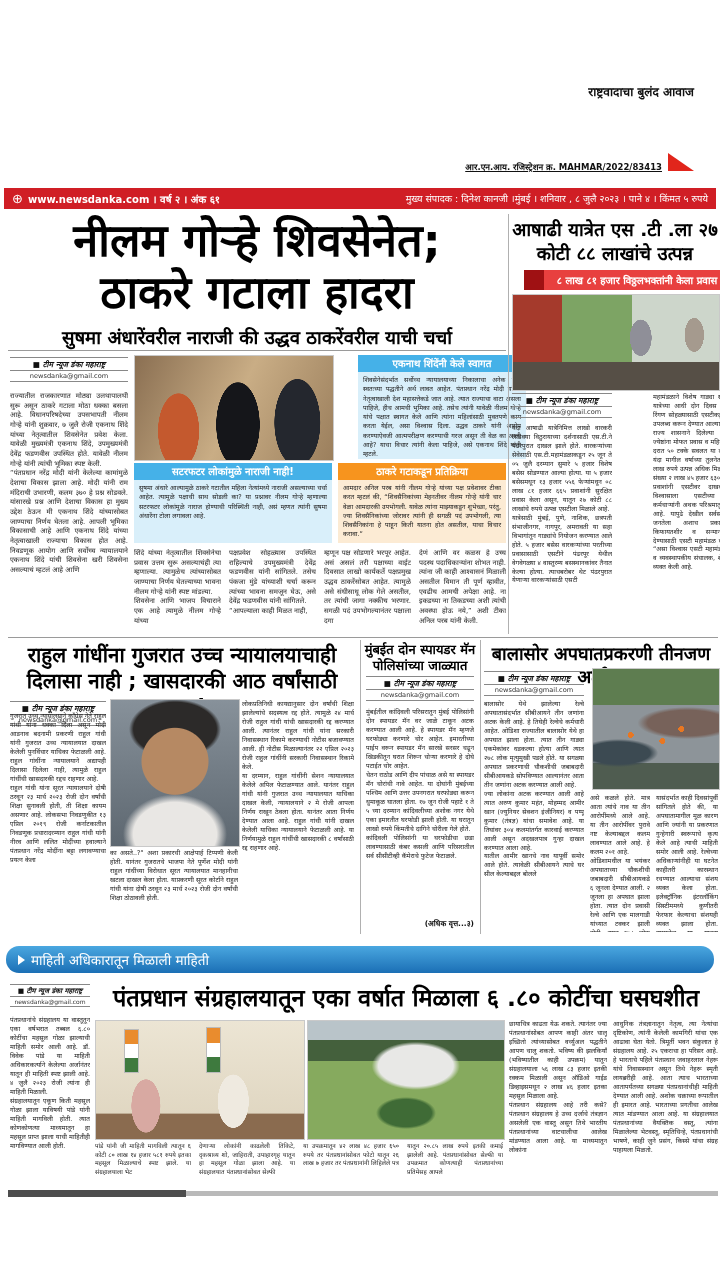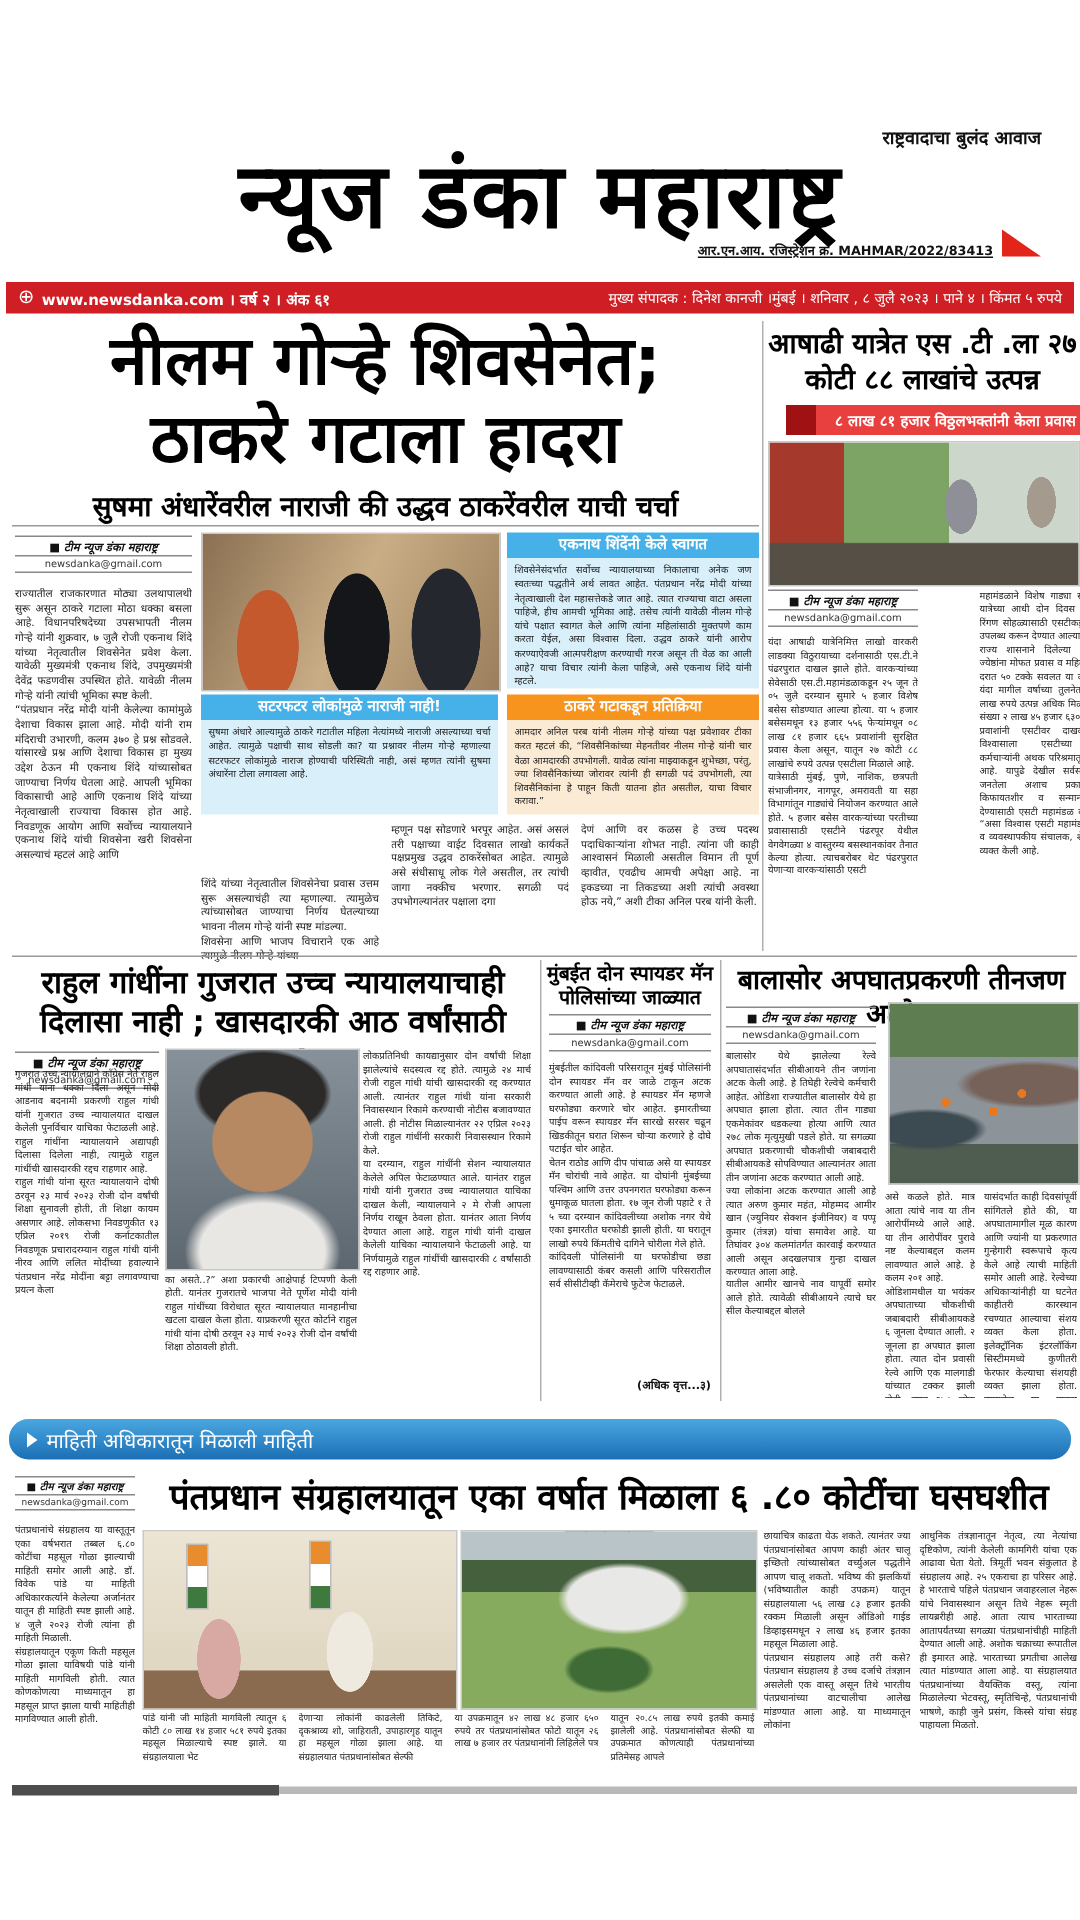--- a/index.html
+++ b/index.html
@@ -18,21 +18,20 @@
   .rule{position:absolute;border-top:1px solid #9a9a9a;}
   .vrule{position:absolute;border-left:1px solid #b0b0b0;}
   .headline{font-weight:bold;color:#000;text-align:center;}
   .more-note{font-size:7.5px;font-weight:bold;text-align:right;}
 </style>
 </head>
 <body>
 
 <div class="abs" style="left:0;top:55px;width:720px;height:130px;">
   <div class="abs bold" style="right:26px;top:28px;font-size:12px;">राष्ट्रवादाचा बुलंद आवाज</div>
-  <div class="abs headline" style="left:0;top:32px;width:720px;font-family:'DejaVu Serif','Liberation Serif',serif;font-size:60px;letter-spacing:1px;">न्यूज डंका महाराष्ट्र</div>
   <div class="abs bold" style="right:58px;top:106px;font-size:8.5px;text-decoration:underline;">आर.एन.आय. रजिस्ट्रेशन क्र. MAHMAR/2022/83413</div>
   <div class="abs" style="right:26px;top:98px;width:0;height:0;border-left:26px solid #e1251b;border-top:18px solid transparent;"></div>
 </div>
 
 <div class="abs" style="left:4px;top:188px;width:712px;height:21px;background:#d01e25;color:#fff;display:flex;align-items:center;justify-content:space-between;padding:0 8px;box-sizing:border-box;">
   <span style="display:flex;align-items:center;gap:5px;">
     <span style="font-size:13px;line-height:1;">⊕</span>
     <span style="font-size:10px;font-weight:bold;">www.newsdanka.com । वर्ष २ । अंक ६१</span>
   </span>
   <span style="font-size:9.5px;font-weight:normal;">मुख्य संपादक : दिनेश कानजी ।मुंबई । शनिवार , ८ जुलै २०२३ । पाने ४ । किंमत ५ रुपये</span>
@@ -49,38 +48,40 @@
 </div>
 <div class="abs body-txt pre" style="left:10px;top:392px;width:118px;height:240px;">राज्यातील राजकारणात मोठ्या उलथापालथी सुरू असून ठाकरे गटाला मोठा धक्का बसला आहे. विधानपरिषदेच्या उपसभापती नीलम गोऱ्हे यांनी शुक्रवार, ७ जुलै रोजी एकनाथ शिंदे यांच्या नेतृत्वातील शिवसेनेत प्रवेश केला. यावेळी मुख्यमंत्री एकनाथ शिंदे, उपमुख्यमंत्री देवेंद्र फडणवीस उपस्थित होते. यावेळी नीलम गोऱ्हे यांनी त्यांची भूमिका स्पष्ट केली.
 “पंतप्रधान नरेंद्र मोदी यांनी केलेल्या कामांमुळे देशाचा विकास झाला आहे. मोदी यांनी राम मंदिराची उभारणी, कलम ३७० हे प्रश्न सोडवले. यांसारखे प्रश्न आणि देशाचा विकास हा मुख्य उद्देश ठेऊन मी एकनाथ शिंदे यांच्यासोबत जाण्याचा निर्णय घेतला आहे. आपली भूमिका विकासाची आहे आणि एकनाथ शिंदे यांच्या नेतृत्वाखाली राज्याचा विकास होत आहे. निवडणूक आयोग आणि सर्वोच्च न्यायालयाने एकनाथ शिंदे यांची शिवसेना खरी शिवसेना असल्याचं म्हटलं आहे आणि</div>
 
 <div class="photo" style="left:134px;top:355px;width:198px;height:104px;background:
      radial-gradient(ellipse 34px 62px at 22% 72%, #c4592e 60%, rgba(0,0,0,0) 61%),
      radial-gradient(ellipse 36px 70px at 52% 66%, #15161a 60%, rgba(0,0,0,0) 61%),
      radial-gradient(ellipse 38px 72px at 82% 64%, #24272e 60%, rgba(0,0,0,0) 61%),
      linear-gradient(115deg,#8a6f52,#c9ad85 50%,#9b7f5d);"></div>
 
-<div class="abs" style="left:338px;top:355px;width:168px;height:124px;">
+<div class="abs" style="left:358px;top:355px;width:168px;height:124px;">
   <div class="boxhead" style="background:#45b1e8;">एकनाथ शिंदेंनी केले स्वागत</div>
   <div class="boxbody" style="background:#d9effa;height:79px;">शिवसेनेसंदर्भात सर्वोच्च न्यायालयाच्या निकालाचा अनेक जण स्वतःच्या पद्धतीने अर्थ लावत आहेत. पंतप्रधान नरेंद्र मोदी यांच्या नेतृत्वाखाली देश महासत्तेकडे जात आहे. त्यात राज्याचा वाटा असला पाहिजे, हीच आमची भूमिका आहे. तसेच त्यांनी यावेळी नीलम गोऱ्हे यांचे पक्षात स्वागत केले आणि त्यांना महिलांसाठी मुक्तपणे काम करता येईल, असा विश्वास दिला. उद्धव ठाकरे यांनी आरोप करण्याऐवजी आत्मपरीक्षण करण्याची गरज असून ती वेळ का आली आहे? याचा विचार त्यांनी केला पाहिजे, असे एकनाथ शिंदे यांनी म्हटले.</div>
 </div>
 
 <div class="abs" style="left:134px;top:463px;width:198px;height:80px;">
   <div class="boxhead" style="background:#45b1e8;">सटरफटर लोकांमुळे नाराजी नाही!</div>
   <div class="boxbody" style="background:#d9effa;height:55px;">सुषमा अंधारे आल्यामुळे ठाकरे गटातील महिला नेत्यांमध्ये नाराजी असल्याच्या चर्चा आहेत. त्यामुळे पक्षाची साथ सोडली का? या प्रश्नावर नीलम गोऱ्हे म्हणाल्या सटरफटर लोकांमुळे नाराज होण्याची परिस्थिती नाही, असं म्हणत त्यांनी सुषमा अंधारेंना टोला लगावला आहे.</div>
 </div>
 
 <div class="abs" style="left:338px;top:463px;width:168px;height:80px;">
   <div class="boxhead" style="background:#f7941e;">ठाकरे गटाकडून प्रतिक्रिया</div>
   <div class="boxbody" style="background:#fcebd4;height:55px;">आमदार अनिल परब यांनी नीलम गोऱ्हे यांच्या पक्ष प्रवेशावर टीका करत म्हटलं की, “शिवसैनिकांच्या मेहनतीवर नीलम गोऱ्हे यांनी चार वेळा आमदारकी उपभोगली. यावेळ त्यांना माझ्याकडून शुभेच्छा, परंतु, ज्या शिवसैनिकांच्या जोरावर त्यांनी ही सगळी पदं उपभोगली, त्या शिवसैनिकांना हे पाहून किती यातना होत असतील, याचा विचार करावा.”</div>
 </div>
 
 <div class="abs" style="left:134px;top:549px;width:372px;height:84px;display:flex;gap:8px;">
-  <div class="body-txt pre" style="flex:1;height:84px;margin-top:36px;">शिंदे यांच्या नेतृत्वातील शिवसेनेचा प्रवास उत्तम सुरू असल्याचंही त्या म्हणाल्या. त्यामुळेच त्यांच्यासोबत जाण्याचा निर्णय घेतल्याच्या भावना नीलम गोऱ्हे यांनी स्पष्ट मांडल्या.
+  <div class="body-txt pre" style="flex:1;height:84px;">शिंदे यांच्या नेतृत्वातील शिवसेनेचा प्रवास उत्तम सुरू असल्याचंही त्या म्हणाल्या. त्यामुळेच त्यांच्यासोबत जाण्याचा निर्णय घेतल्याच्या भावना नीलम गोऱ्हे यांनी स्पष्ट मांडल्या.
 शिवसेना आणि भाजप विचाराने एक आहे त्यामुळे नीलम गोऱ्हे यांच्या</div>
+  <div class="body-txt pre" style="flex:1;height:84px;">पक्षप्रवेश सोहळ्यास उपस्थित राहिल्याचे उपमुख्यमंत्री देवेंद्र फडणवीस यांनी सांगितले. तसेच पंकजा मुंडे यांच्याशी चर्चा करून त्यांच्या भावना समजून घेऊ, असे देवेंद्र फडणवीस यांनी सांगितले.
+“आपल्याला काही मिळत नाही,</div>
   <div class="body-txt pre" style="flex:1;height:84px;">म्हणून पक्ष सोडणारे भरपूर आहेत. असं असलं तरी पक्षाच्या वाईट दिवसात लाखो कार्यकर्ते पक्षप्रमुख उद्धव ठाकरेंसोबत आहेत. त्यामुळे असे संधीसाधू लोक गेले असतील, तर त्यांची जागा नक्कीच भरणार. सगळी पदं उपभोगल्यानंतर पक्षाला दगा</div>
   <div class="body-txt pre" style="flex:1;height:84px;">देणं आणि वर कळस हे उच्च पदस्थ पदाधिकाऱ्यांना शोभत नाही. त्यांना जी काही आश्वासनं मिळाली असतील विमान ती पूर्ण व्हावीत, एवढीच आमची अपेक्षा आहे. ना इकडच्या ना तिकडच्या अशी त्यांची अवस्था होऊ नये,” अशी टीका अनिल परब यांनी केली.</div>
 </div>
 
 <div class="vrule" style="left:508px;top:214px;height:420px;"></div>
 
 <div class="abs headline" style="left:512px;top:218px;width:206px;font-size:18.5px;line-height:24px;">आषाढी यात्रेत एस .टी .ला २७ कोटी ८८ लाखांचे उत्पन्न</div>
 <div class="abs" style="left:512px;top:270px;width:206px;height:20px;display:flex;align-items:stretch;padding-left:12px;">
   <div style="width:20px;background:#9f1113;"></div>
   <div style="flex:1;background:#e8403f;color:#fff;font-size:10px;font-weight:bold;display:flex;align-items:center;justify-content:center;">८ लाख ८१ हजार विठ्ठलभक्तांनी केला प्रवास</div>

